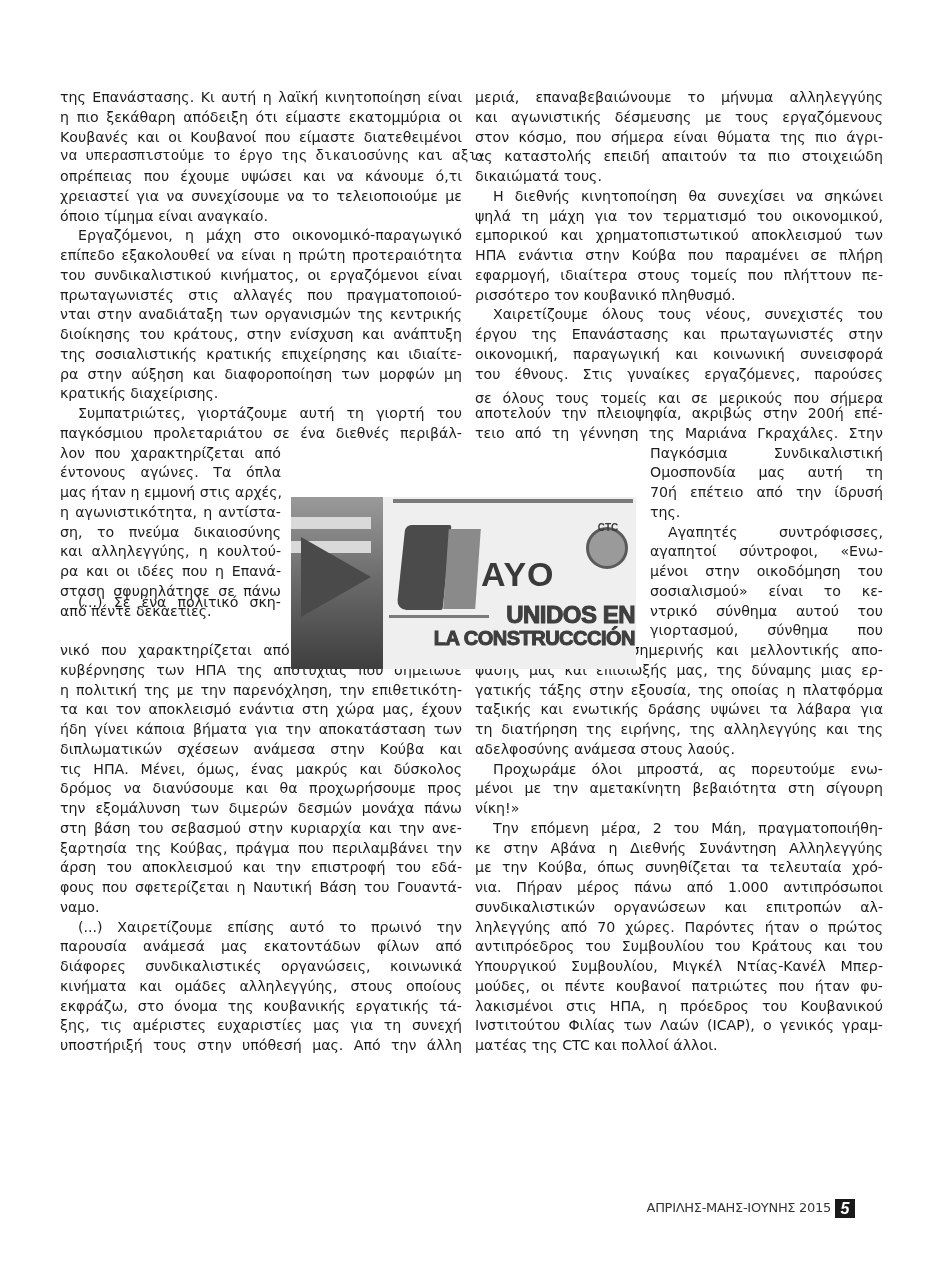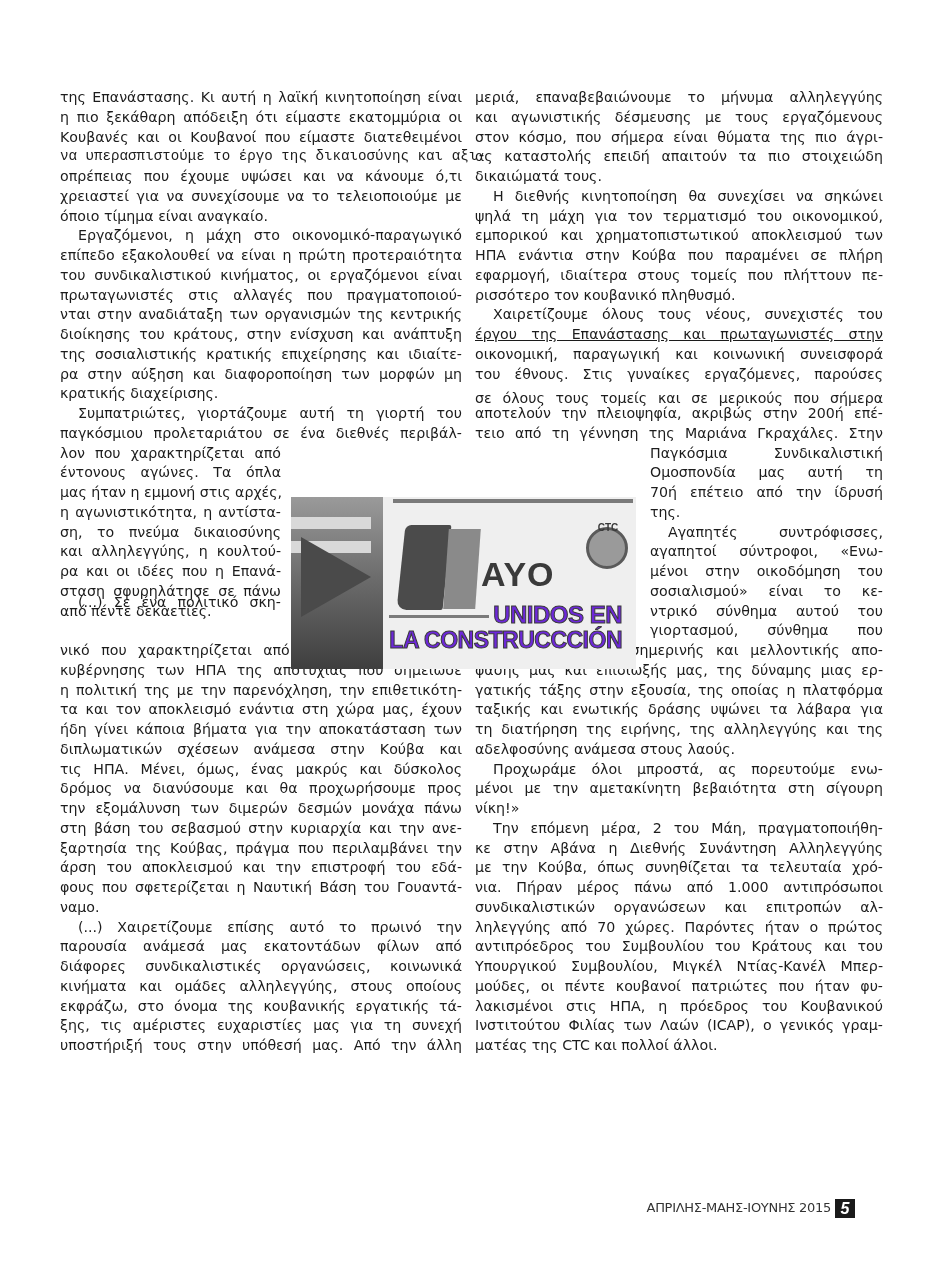--- a/index.html
+++ b/index.html
@@ -12,23 +12,23 @@
   .photo { position:absolute; left:0; top:0; width:92px; height:172px; background:linear-gradient(180deg,#9a9a9a 0%,#6e6e6e 45%,#3e3e3e 100%); }
   .flag-stripe { position:absolute; height:12px; background:#d9d9d9; }
   .flag-tri { position:absolute; left:10px; top:40px; width:0; height:0; border-top:40px solid transparent; border-bottom:40px solid transparent; border-left:70px solid #4a4a4a; }
   .topbar { position:absolute; left:102px; top:2px; width:240px; height:4px; background:#7a7a7a; }
   .midbar { position:absolute; left:98px; top:118px; width:100px; height:3px; background:#7a7a7a; }
   .m-shape { position:absolute; left:110px; top:28px; width:46px; height:85px; background:#4b4b4b; transform:skewX(-6deg); border-radius:6px 2px 2px 10px; }
   .m-shape2 { position:absolute; left:155px; top:32px; width:32px; height:80px; background:#8a8a8a; transform:skewX(-4deg); }
   .mayo { position:absolute; left:190px; top:58px; font-family:"Liberation Sans", sans-serif; font-weight:bold; font-size:34px; color:#3a3a3a; letter-spacing:1px; }
   .ctc { position:absolute; left:295px; top:30px; width:36px; height:36px; border:3px solid #5a5a5a; border-radius:50%; background:#9a9a9a; }
   .ctc-label { position:absolute; left:296px; top:25px; font-family:"Liberation Sans", sans-serif; font-weight:bold; font-size:10px; color:#3a3a3a; width:42px; text-align:center; }
-  .slogan { position:absolute; right:14px; font-family:"Liberation Sans", sans-serif; font-weight:bold; color:#6d28d9; -webkit-text-stroke:1px #3a3a3a; text-align:right; white-space:nowrap; letter-spacing:-0.5px; }
+  .slogan { position:absolute; right:1px; font-family:"Liberation Sans", sans-serif; font-weight:bold; color:#404040; -webkit-text-stroke:1px #3a3a3a; text-align:right; white-space:nowrap; letter-spacing:-0.5px; }
   .s1 { top:104px; font-size:24px; }
-  .s2 { top:130px; font-size:23px; }
+  .s2 { top:130px; font-size:20px; }
   .s3 { top:150px; font-size:23px; }
   .footer { position:absolute; left:640px; top:1199px; width:215px; height:20px; }
   .footer-text { position:absolute; right:24px; top:1px; font-family:"DejaVu Sans", sans-serif; font-size:13px; color:#333; white-space:nowrap; letter-spacing:-0.3px; }
   .page-num { position:absolute; right:0; top:0; width:20px; height:19px; background:#1a1a1a; color:#fff; font-family:"Liberation Sans", sans-serif; font-weight:bold; font-style:italic; font-size:16px; line-height:19px; text-align:center; }
 </style>
 </head>
 <body>
 
 <div id="page">
   <div id="left-col">
@@ -89,21 +89,21 @@
       <div class="line j" style="left: 475px; width: 408px; top: 127.5px;">στον κόσμο, που σήμερα είναι θύματα της πιο άγρι-</div>
       <div class="line j" style="left: 475px; width: 408px; top: 147.25px;">ας καταστολής επειδή απαιτούν τα πιο στοιχειώδη</div>
       <div class="line l" style="left: 475px; width: 408px; top: 167px;">δικαιώματά τους.</div>
       <div class="line j" style="left: 493px; width: 390px; top: 186.75px;">Η διεθνής κινητοποίηση θα συνεχίσει να σηκώνει</div>
       <div class="line j" style="left: 475px; width: 408px; top: 206.5px;">ψηλά τη μάχη για τον τερματισμό του οικονομικού,</div>
       <div class="line j" style="left: 475px; width: 408px; top: 226.25px;">εμπορικού και χρηματοπιστωτικού αποκλεισμού των</div>
       <div class="line j" style="left: 475px; width: 408px; top: 246px;">ΗΠΑ ενάντια στην Κούβα που παραμένει σε πλήρη</div>
       <div class="line j" style="left: 475px; width: 408px; top: 265.75px;">εφαρμογή, ιδιαίτερα στους τομείς που πλήττουν πε-</div>
       <div class="line l" style="left: 475px; width: 408px; top: 285.5px;">ρισσότερο τον κουβανικό πληθυσμό.</div>
       <div class="line j" style="left: 493px; width: 390px; top: 305.25px;">Χαιρετίζουμε όλους τους νέους, συνεχιστές του</div>
-      <div class="line j" style="left: 475px; width: 408px; top: 325px; text-decoration: underline;">έργου της Επανάστασης και πρωταγωνιστές στην</div>
+      <div class="line j" style="left: 475px; width: 408px; top: 325px;">έργου της Επανάστασης και πρωταγωνιστές στην</div>
       <div class="line j" style="left: 475px; width: 408px; top: 344.75px;">οικονομική, παραγωγική και κοινωνική συνεισφορά</div>
       <div class="line j" style="left: 475px; width: 408px; top: 364.5px;">του έθνους. Στις γυναίκες εργαζόμενες, παρούσες</div>
       <div class="line j" style="left: 475px; width: 408px; top: 389px;">σε όλους τους τομείς και σε μερικούς που σήμερα</div>
       <div class="line j" style="left: 475px; width: 408px; top: 404px;">αποτελούν την πλειοψηφία, ακριβώς στην 200ή επέ-</div>
       <div class="line j" style="left: 475px; width: 408px; top: 423.75px;">τειο από τη γέννηση της Μαριάνα Γκραχάλες. Στην</div>
       <div class="line j" style="left: 650px; width: 233px; top: 443.5px;">Παγκόσμια Συνδικαλιστική</div>
       <div class="line j" style="left: 650px; width: 233px; top: 463.25px;">Ομοσπονδία μας αυτή τη</div>
       <div class="line j" style="left: 650px; width: 233px; top: 483px;">70ή επέτειο από την ίδρυσή</div>
       <div class="line l" style="left: 650px; width: 233px; top: 502.75px;">της.</div>
       <div class="line j" style="left: 668px; width: 215px; top: 522.5px;">Αγαπητές συντρόφισσες,</div>

